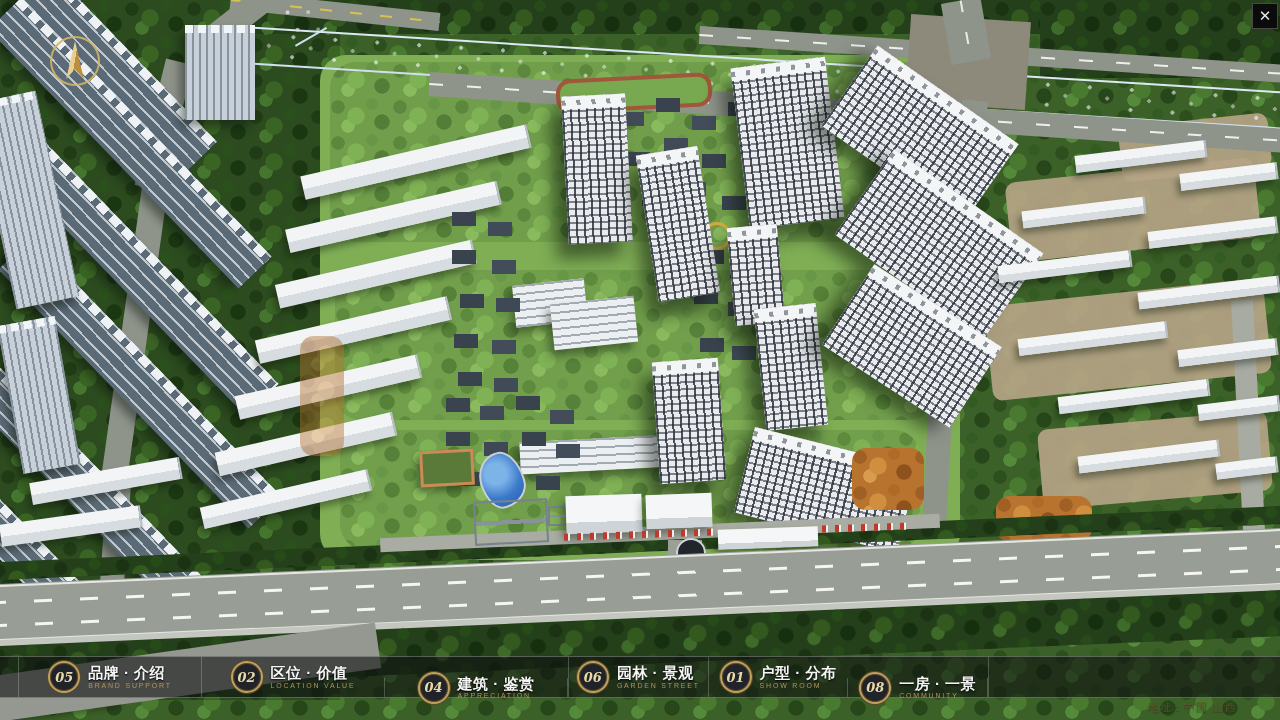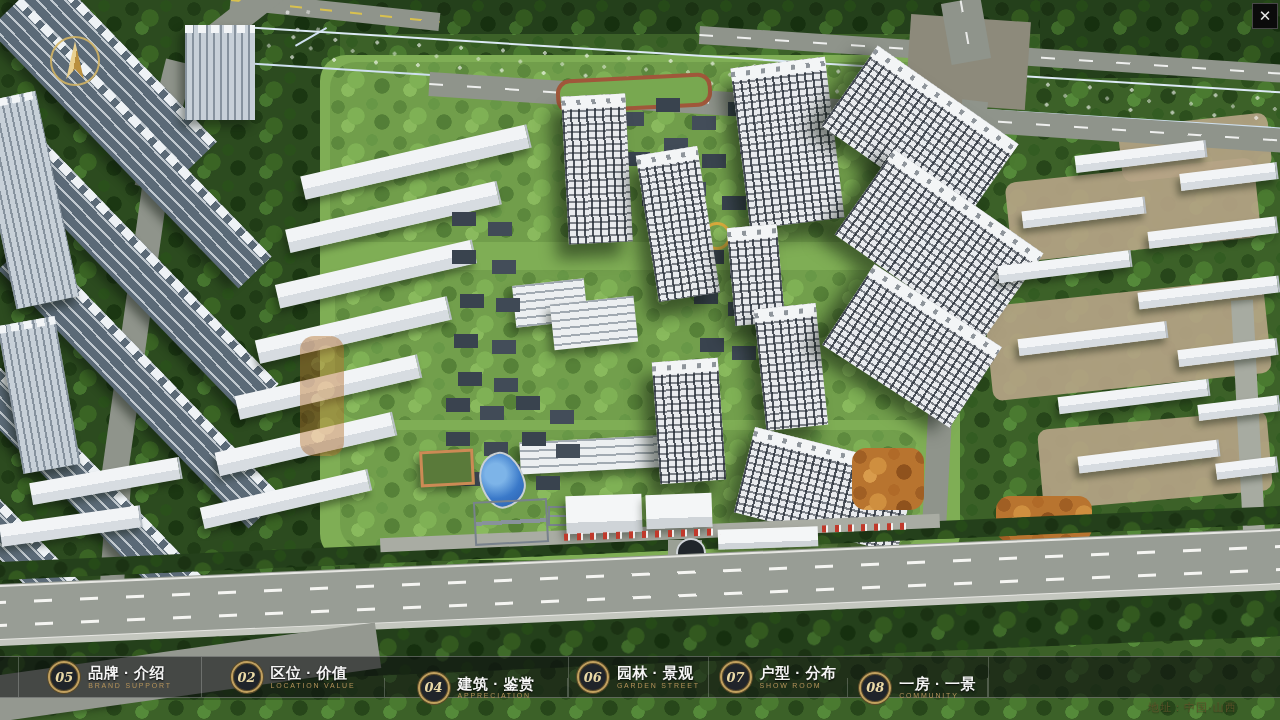--- a/index.html
+++ b/index.html
@@ -286,21 +286,21 @@
 
     <div class="grp gr">
       <div class="cell">
         <div class="badge">06</div>
         <div class="lbl">
             <div class="t">园林 · 景观</div>
         <div class="s">GARDEN STREET</div>
           </div>
       </div>
       <div class="cell">
-        <div class="badge">07</div>
+        <div class="badge">01</div>
         <div class="lbl">
             <div class="t">户型 · 分布</div>
         <div class="s">SHOW ROOM</div>
           </div>
       </div>
       <div class="cell">
         <div class="badge">08</div>
         <div class="lbl">
             <div class="t">一房 · 一景</div>
         <div class="s">COMMUNITY</div>

